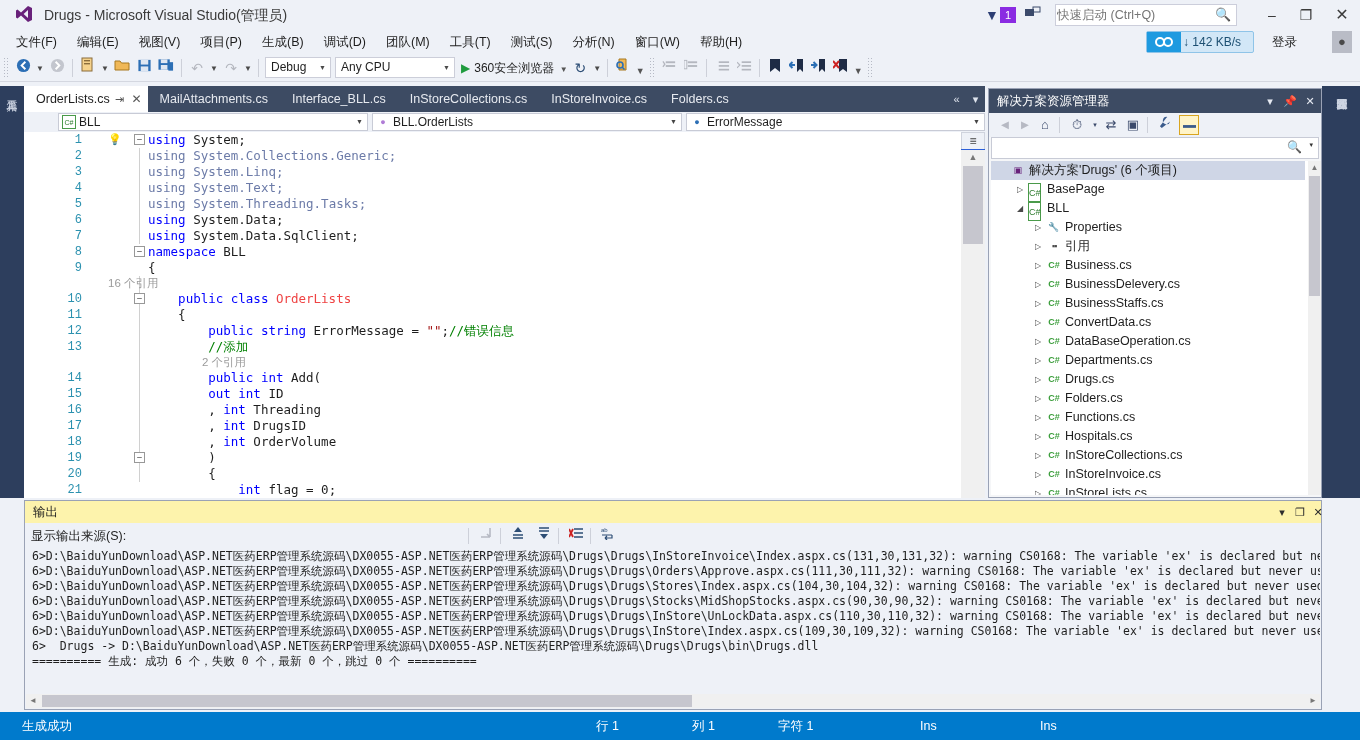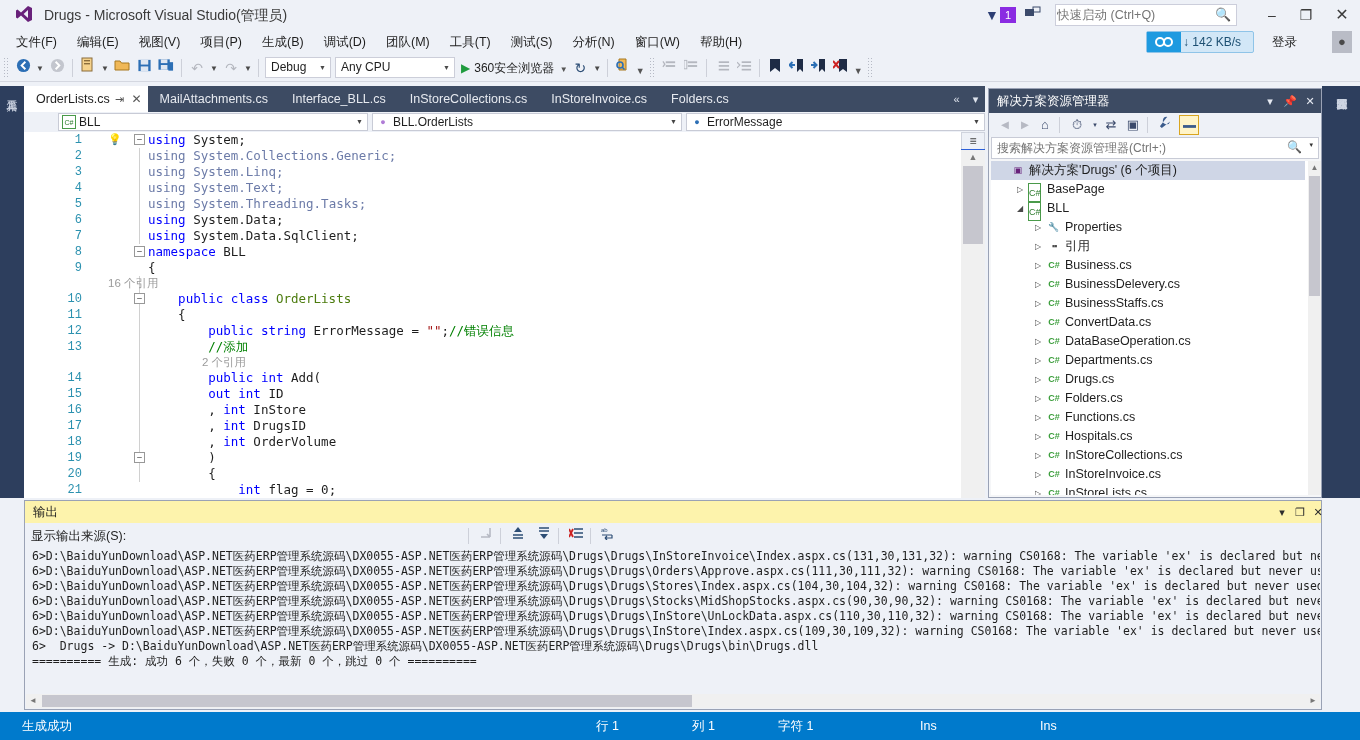--- a/index.html
+++ b/index.html
@@ -214,21 +214,21 @@
     font-family: "Liberation Sans", sans-serif; font-size: 11.5px; color: #9b9b9b;
   }
   .bulb {
     position: absolute; left: 84px; top: 2px; width: 12px; height: 12px;
     color: #e8a317; font-size: 11px; line-height: 12px; text-align: center;
   }
   .ed-indentline {
     position: absolute; left: 115px; width: 1px; background: #d0d0d0;
   }
   .kw  { color: #0000ff; }
-  .typ { color: #4d7c0f; margin-top: 8px; }
+  .typ { color: #ef4444; margin-top: 8px; }
   .str { color: #a31515; }
   .cmt { color: #008000; }
   .pln { color: #1e1e1e; }
   .usg { color: #6c7ba8; }
 
   
   .ed-splitbtn {
     position: absolute; left: 961px; top: 132px; width: 24px; height: 18px;
     background: #eef1f7; border: 1px solid #cfd3dd;
     font-size: 12px; line-height: 16px; text-align: center; color: #444;
@@ -639,21 +639,21 @@
         <div class="codeline" style="top: 112px;"><span class="ln">8</span><span class="fold">−</span><span class="ctext"><span class="kw">namespace</span><span class="pln"> BLL</span></span></div>
         <div class="codeline" style="top: 128px;"><span class="ln">9</span><span class="ctext"><span class="pln">{</span></span></div>
         <div class="ref-anno" style="top: 144px; padding-left: 84px;">16 个引用</div>
         <div class="codeline" style="top: 159px;"><span class="ln">10</span><span class="fold">−</span><span class="ctext"><span class="kw">    public class </span><span class="typ">OrderLists</span></span></div>
         <div class="codeline" style="top: 175px;"><span class="ln">11</span><span class="ctext"><span class="pln">    {</span></span></div>
         <div class="codeline" style="top: 191px;"><span class="ln">12</span><span class="ctext"><span class="kw">        public string </span><span class="pln">ErrorMessage = </span><span class="str">""</span><span class="pln">;</span><span class="cmt">//错误信息</span></span></div>
         <div class="codeline" style="top: 207px;"><span class="ln">13</span><span class="ctext"><span class="cmt">        //添加</span></span></div>
         <div class="ref-anno" style="top: 223px; padding-left: 178px;">2 个引用</div>
         <div class="codeline" style="top: 238px;"><span class="ln">14</span><span class="ctext"><span class="kw">        public int </span><span class="pln">Add(</span></span></div>
         <div class="codeline" style="top: 254px;"><span class="ln">15</span><span class="ctext"><span class="kw">        out int </span><span class="pln">ID</span></span></div>
-        <div class="codeline" style="top: 270px;"><span class="ln">16</span><span class="ctext"><span class="pln">        , </span><span class="kw">int</span><span class="pln"> InStore</span></span></div>
+        <div class="codeline" style="top: 270px;"><span class="ln">16</span><span class="ctext"><span class="pln">        , </span><span class="kw">int</span><span class="pln"> Threading</span></span></div>
         <div class="codeline" style="top: 286px;"><span class="ln">17</span><span class="ctext"><span class="pln">        , </span><span class="kw">int</span><span class="pln"> DrugsID</span></span></div>
         <div class="codeline" style="top: 302px;"><span class="ln">18</span><span class="ctext"><span class="pln">        , </span><span class="kw">int</span><span class="pln"> OrderVolume</span></span></div>
         <div class="codeline" style="top: 318px;"><span class="ln">19</span><span class="fold">−</span><span class="ctext"><span class="pln">        )</span></span></div>
         <div class="codeline" style="top: 334px;"><span class="ln">20</span><span class="ctext"><span class="pln">        {</span></span></div>
         <div class="codeline" style="top: 350px;"><span class="ln">21</span><span class="ctext"><span class="kw">            int </span><span class="pln">flag = 0;</span></span></div>
       </div>
   </div>
   <div class="ed-splitbtn">≡</div>
   <div class="ed-topline"></div>
   <div class="ed-scroll">
@@ -683,21 +683,20 @@
             <path d="M9 1 a4 4 0 1 0 3 5 L12 6 L3 13 L1 11 L8 2 Z" fill="#3b5b8c"></path>
           </svg>
       </div>
       <div class="b sel" style="left:190px;">
         <svg width="13" height="6" viewBox="0 0 14 6">
             <rect x="0" y="2" width="14" height="3" fill="#3b5b8c"></rect>
           </svg>
       </div>
     </div>
     <div class="se-search">
-      <input type="text" placeholder="搜索解决方案资源管理器(Ctrl+;)" style="">
       <span class="si">🔍</span>
       <span class="sa">▾</span>
     </div>
     <div class="se-tree">
       <div id="tree-host">
           <div class="tnode sel" style="top: 0px;">
             <span class="ico ic-sol" style="left: 19px;">▣</span>
             <span class="lbl" style="left: 38px;">解决方案'Drugs' (6 个项目)</span>
           </div>
           <div class="tnode" style="top: 19px;">

